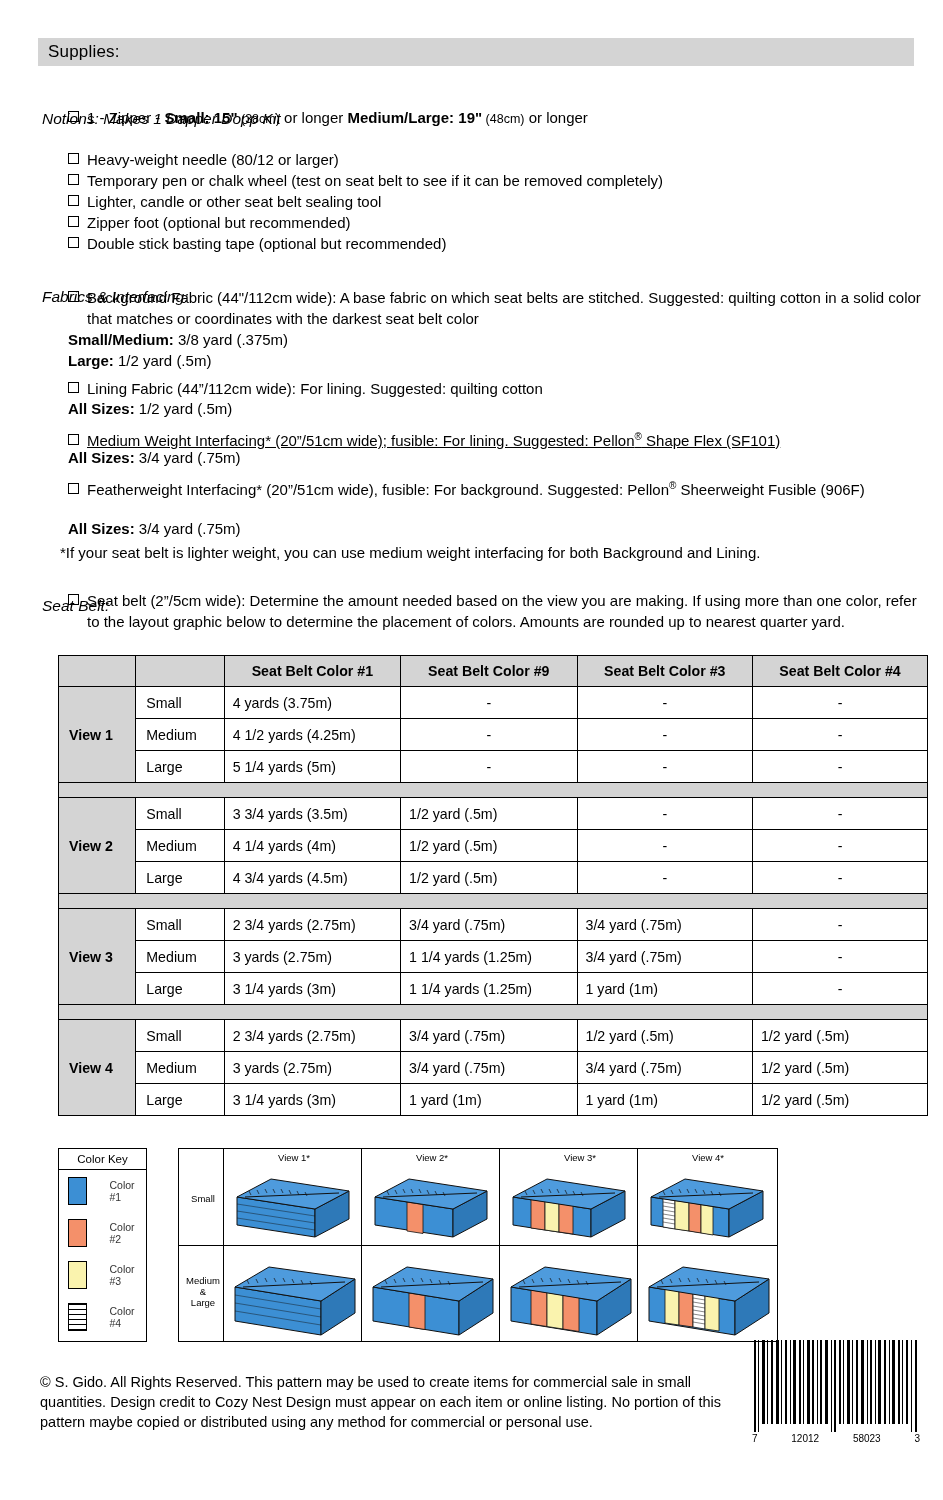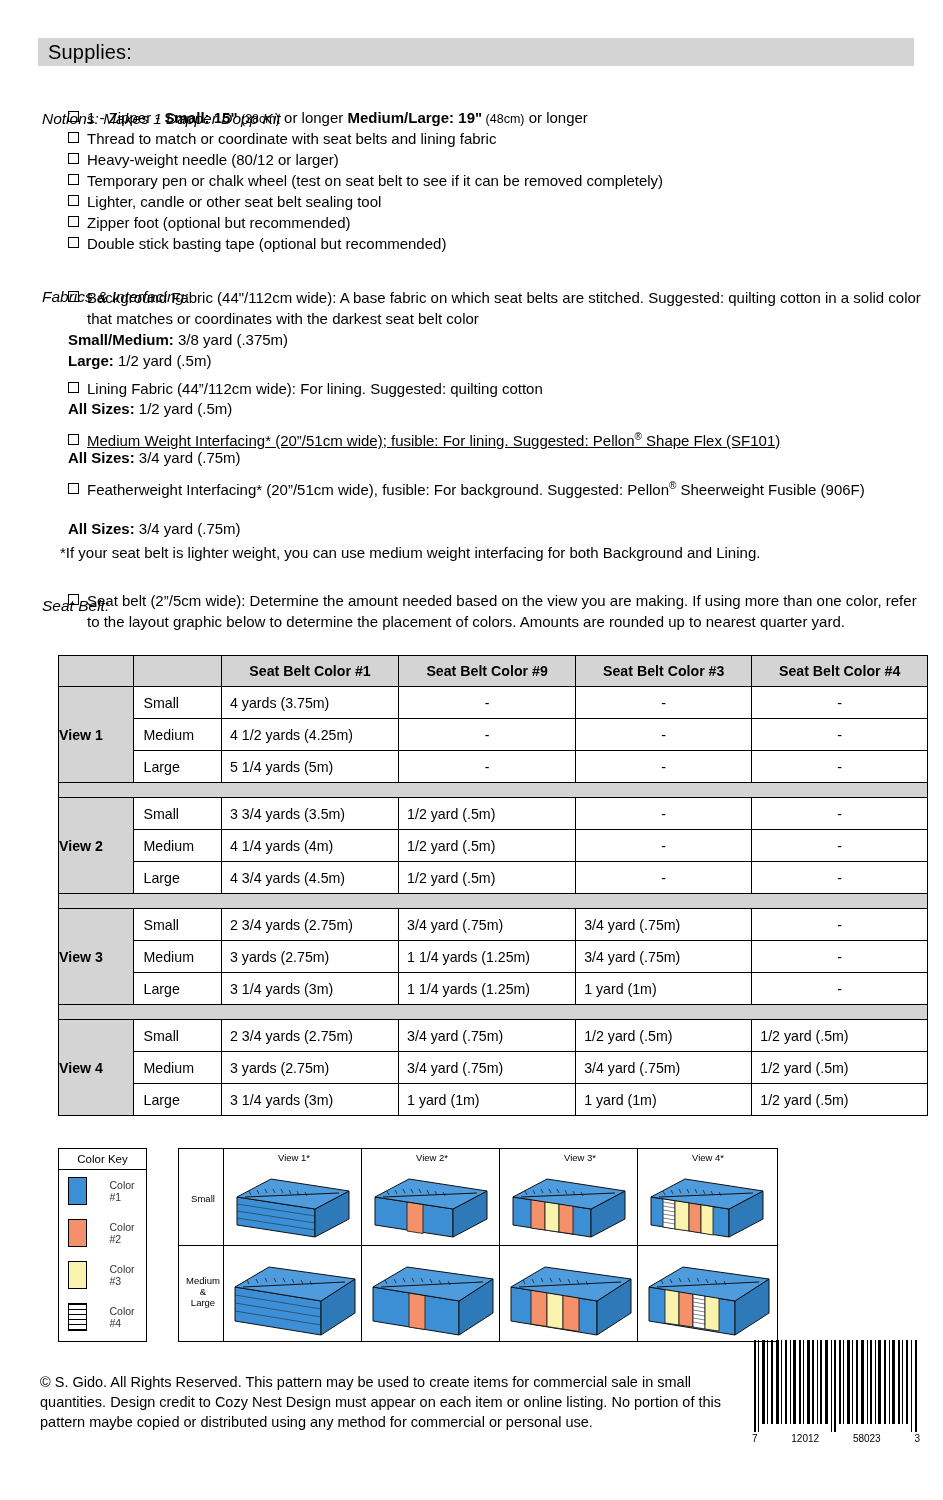--- a/index.html
+++ b/index.html
@@ -29,21 +29,21 @@
     top: 38px;
     width: 876px;
     height: 28px;
     background: #d4d4d4;
     display: flex;
     align-items: center;
     padding-left: 10px;
     box-sizing: border-box;
   }
   .supplies-bar .title {
-    font-size: 20px;
+    font-size: 17px;
     letter-spacing: .2px;
     text-align: right;
   }
 
   
   .sec-label {
     position: absolute;
     font-style: italic;
     font-size: 15.5px;
     left: 42px;
@@ -102,21 +102,21 @@
     text-align: center;
     font-weight: bold;
     font-size: 14.2px;
     height: 30px;
   }
   .tbl td.viewcell {
     background: #d4d4d4;
     font-weight: bold;
     text-align: left;
     width: 62px;
-    padding-left: 0;
+    padding-left: 10px;
   }
   .tbl td.sizecell {
     width: 72px;
     padding-left: 10px;
   }
   .tbl td.dash {
     text-align: center;
   }
   .tbl tr.spacer td {
     background: #d4d4d4;
@@ -250,23 +250,20 @@
   <div class="supplies-bar">
     <span class="title">Supplies:</span>
   </div>
 
   <div class="sec-label" style="top:82px;">Notions: Makes 1 Dapper Dopp Kit</div>
 
   <div class="bullet-row" style="top:108px;">
     <span class="cb"></span><span>1 - Zipper - </span><span class="b">Small:</span><span class="b"> 15"</span><span class="small"> (38cm)</span><span> or longer    </span><span class="b">Medium/Large:</span><span class="b"> 19"</span><span class="small"> (48cm)</span><span> or longer</span>
   </div>
 
-  <div class="bullet-row" style="top:129px;">
-    <span class="cb"></span><span>Thread to match or coordinate with seat belts and lining fabric</span>
-  </div>
   <div class="bullet-row" style="top:150px;">
     <span class="cb"></span><span>Heavy-weight needle (80/12 or larger)</span>
   </div>
   <div class="bullet-row" style="top:171px;">
     <span class="cb"></span><span>Temporary pen or chalk wheel (test on seat belt to see if it can be removed completely)</span>
   </div>
   <div class="bullet-row" style="top:192px;">
     <span class="cb"></span><span>Lighter, candle or other seat belt sealing tool</span>
   </div>
   <div class="bullet-row" style="top:213px;">

